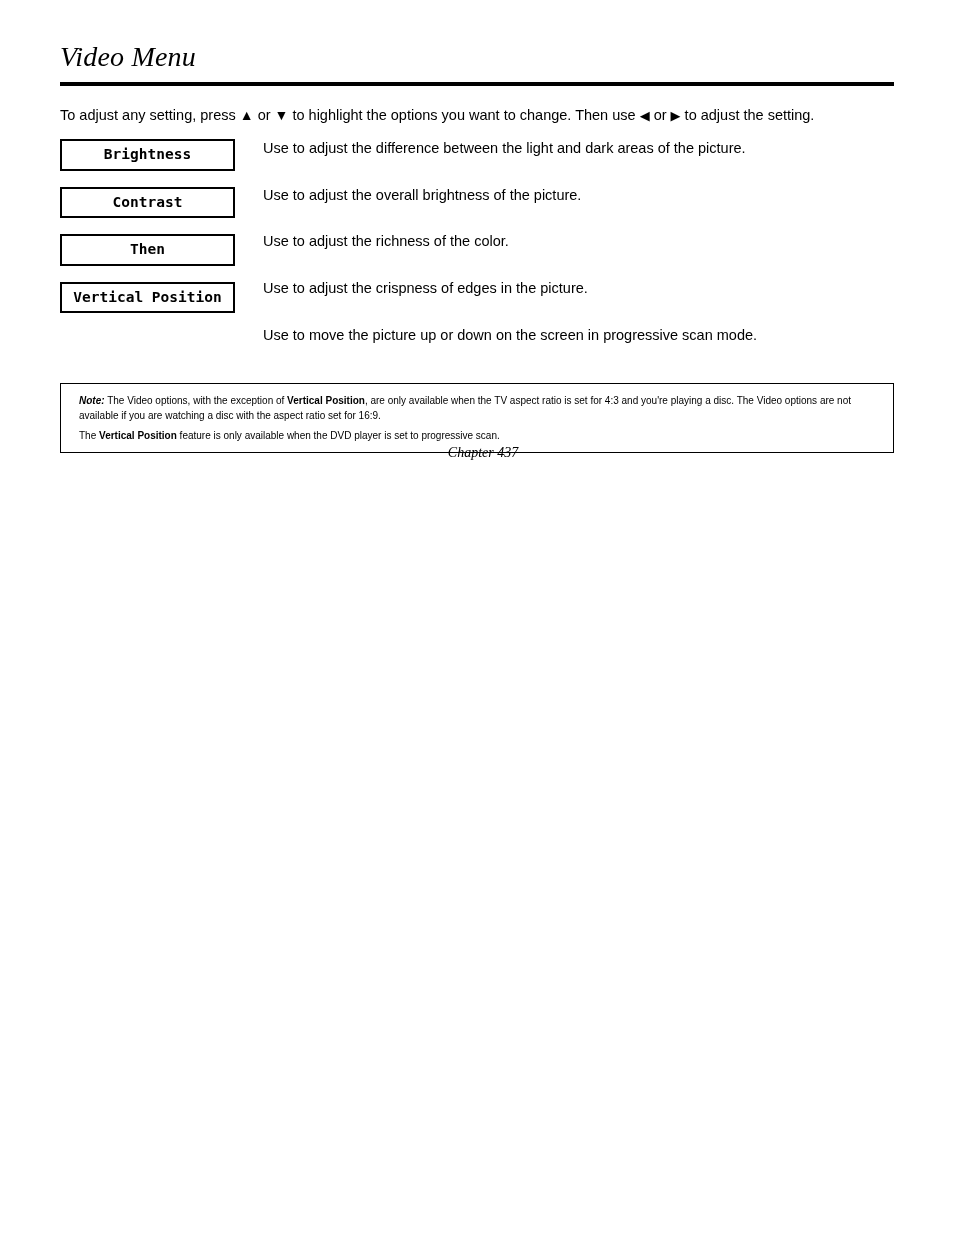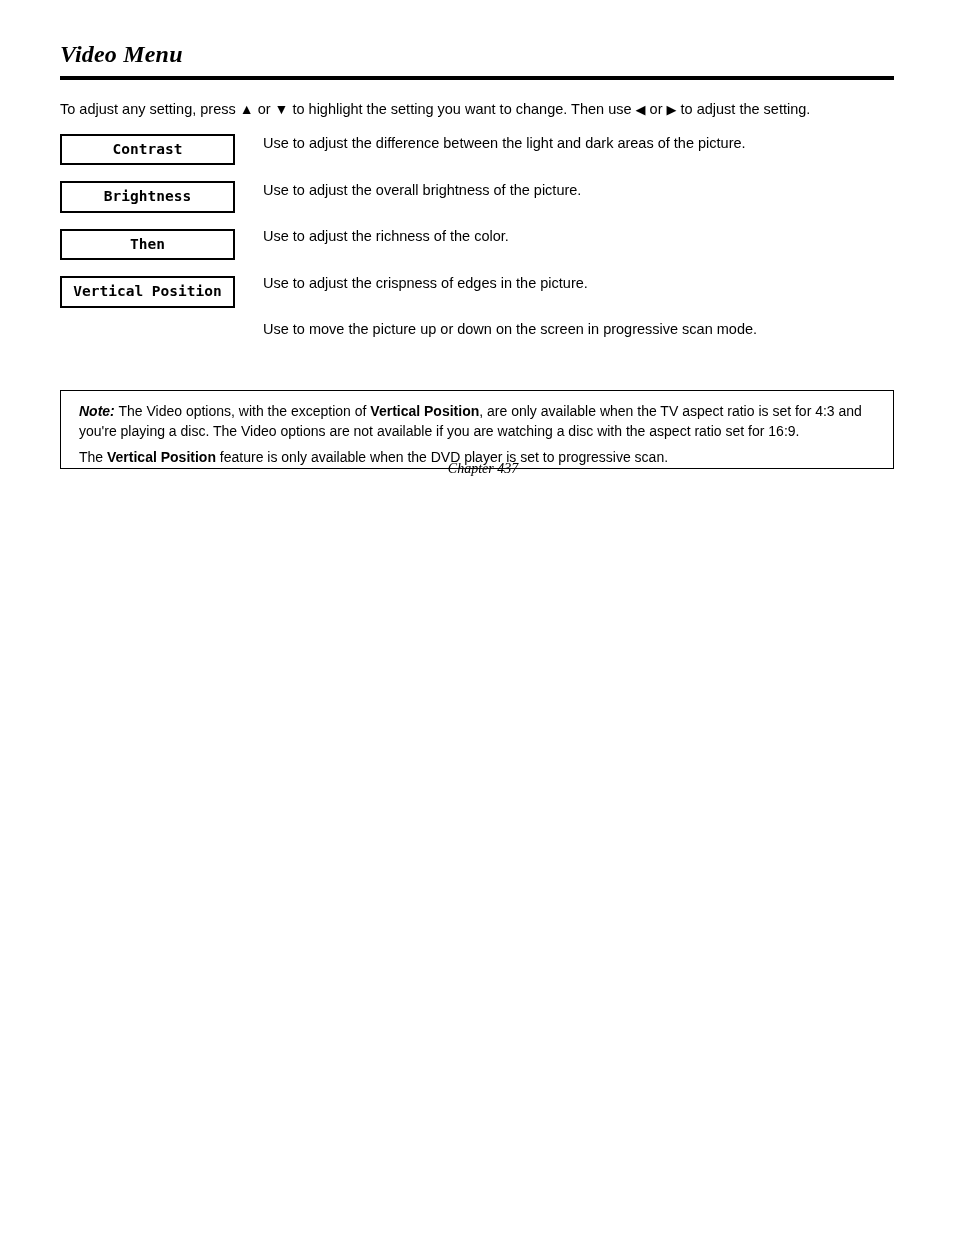--- a/index.html
+++ b/index.html
@@ -15,22 +15,22 @@
     line-height: 1.35;
   }
   .page {
     position: relative;
     box-sizing: border-box;
     padding: 38px 60px 50px 60px;
   }
   .header-title {
     font-family: Georgia, 'Times New Roman', serif;
     font-style: italic;
-    font-size: 24px;
-    font-weight: 700;
+    font-size: 28px;
+    font-weight: 400;
     letter-spacing: 0.2px;
   }
   .rule {
     border: none;
     border-top: 4px solid #000;
     margin: 6px 0 20px 0;
   }
   .intro {
     margin: 0 0 14px 0;
     width: 820px;
@@ -60,24 +60,24 @@
   }
   .menu-item:last-child { margin-bottom: 0; }
   .desc-col {
     flex: 1 1 auto;
   }
   .desc-para {
     margin: 0 0 27px 0;
   }
   .desc-para:last-child { margin-bottom: 0; }
   .note-box {
-    margin-top: 50px;
+    margin-top: 38px;
     border: 1.5px solid #000;
-    padding: 10px 16px 0 18px;
-    font-size: 14px;
+    padding: 10px 16px 8px 18px;
+    font-size: 10px;
     line-height: 1.45;
   }
   .note-box p { margin: 0 0 6px 0; }
   .note-box p:last-child { margin-bottom: 0; }
   .note-label { font-weight: 700; font-style: italic; }
   .footer {
     position: absolute;
     left: 72px;
     right: 60px;
     bottom: 40px;
@@ -91,27 +91,27 @@
 </style>
 </head>
 <body>
 
 <div class="page">
 
   <div class="header-title">Video Menu</div>
   <hr class="rule">
 
   <p class="intro">
-    <span>To adjust any setting, press </span><span class="arrow">▲</span><span> or </span><span class="arrow">▼</span><span> to highlight the setting you want to change. Then use </span><span class="arrow small">◀</span><span> or </span><span class="arrow small">▶</span><span> to adjust the setting.</span>
+    <span>To adjust any setting, press </span><span class="arrow">▲</span><span> or </span><span class="arrow">▼</span><span> to highlight the options you want to change. Then use </span><span class="arrow small">◀</span><span> or </span><span class="arrow small">▶</span><span> to adjust the setting.</span>
   </p>
 
   <div class="columns">
     <div class="menu-col">
+      <div class="menu-item">Brightness</div>
       <div class="menu-item">Contrast</div>
-      <div class="menu-item">Brightness</div>
       <div class="menu-item">Then</div>
       <div class="menu-item">Vertical Position</div>
     </div>
     <div class="desc-col">
       <p class="desc-para">Use to adjust the difference between the light and dark areas of the picture.</p>
       <p class="desc-para">Use to adjust the overall brightness of the picture.</p>
       <p class="desc-para">Use to adjust the richness of the color.</p>
       <p class="desc-para">Use to adjust the crispness of edges in the picture.</p>
       <p class="desc-para">Use to move the picture up or down on the screen in progressive scan mode.</p>
     </div>

